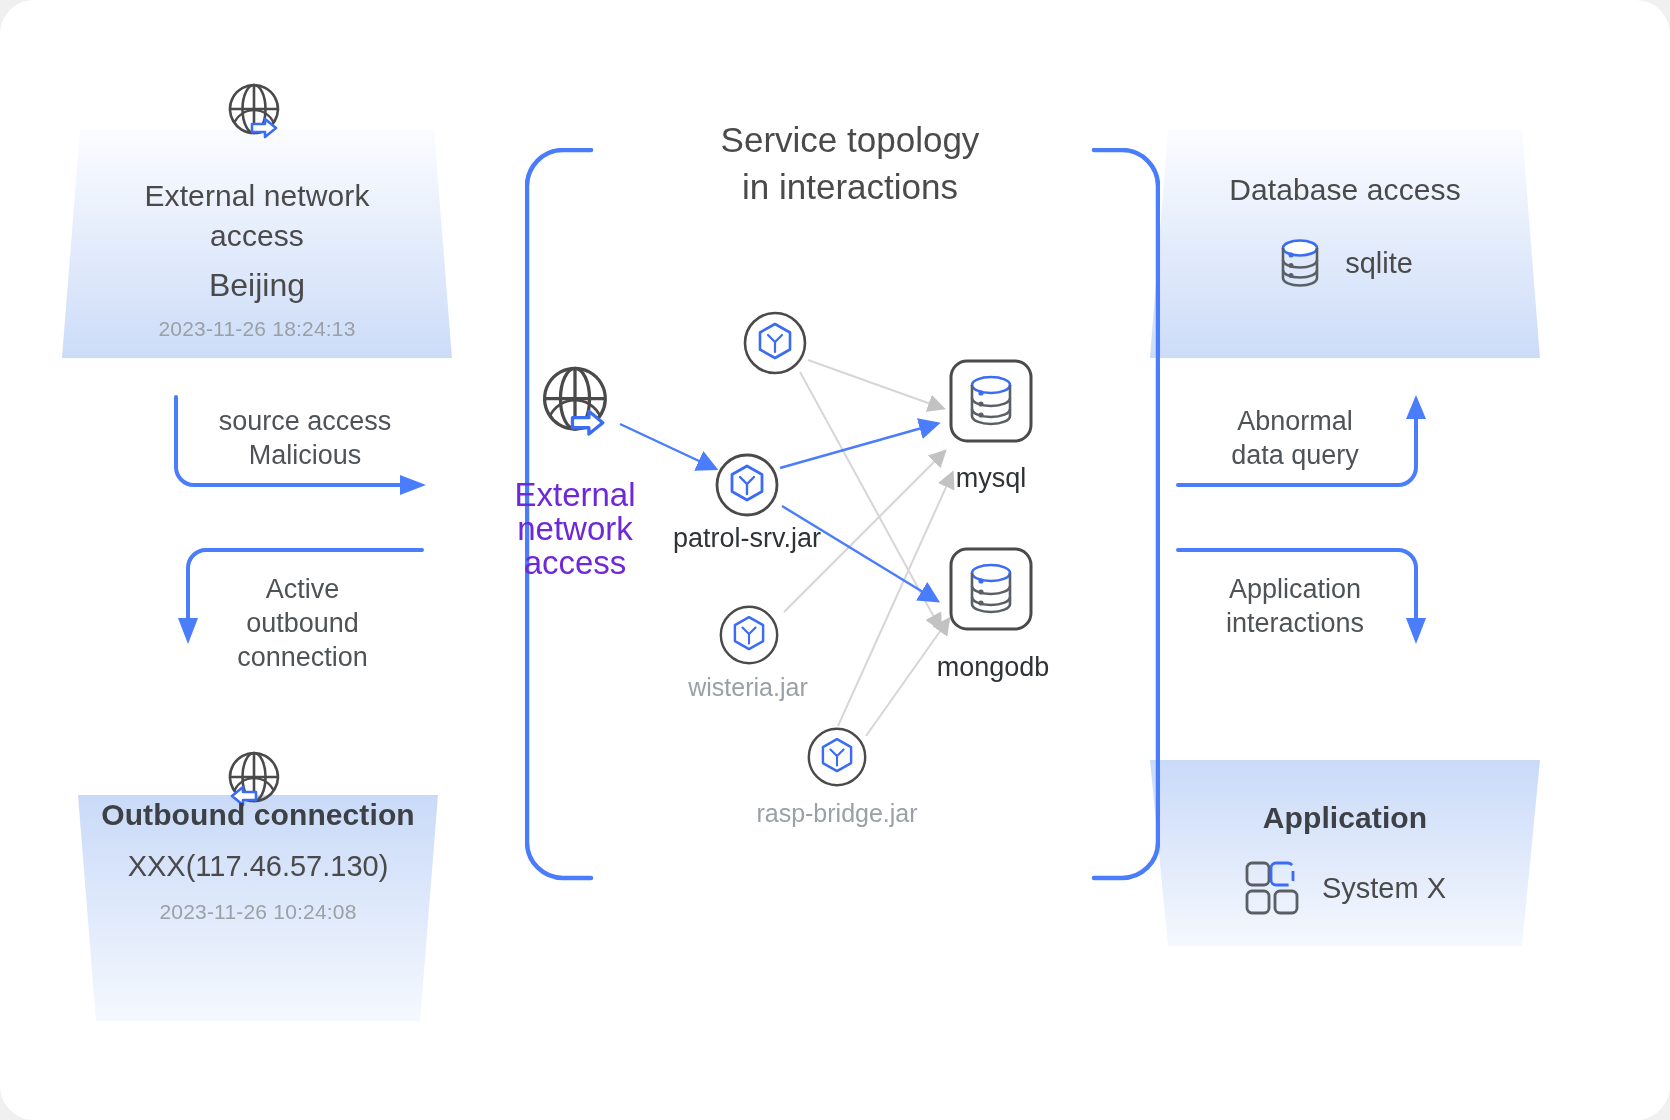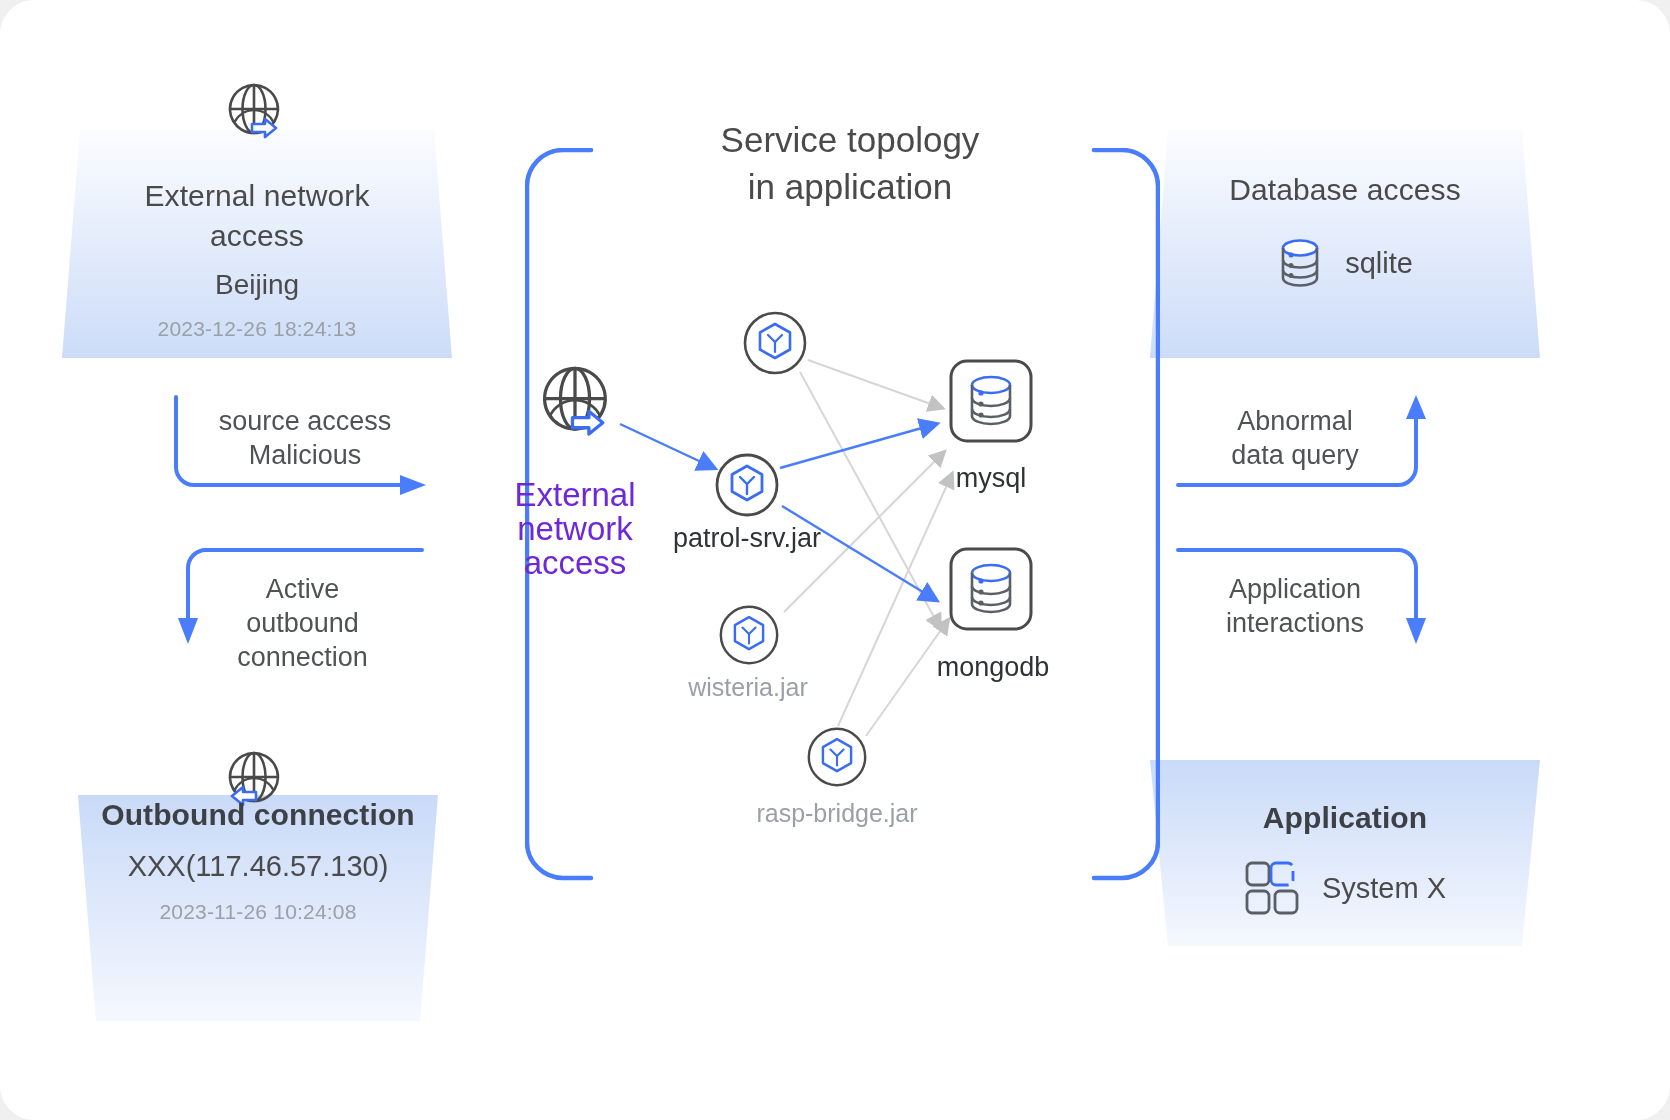--- a/index.html
+++ b/index.html
@@ -39,21 +39,21 @@
   .card-title{
     color:#4a4a4a;
     font-size:30px;
     line-height:40px;
     font-weight:400;
     letter-spacing:.1px;
   }
   .card-title.bold{font-weight:600;color:#3d4146;font-size:30px;}
   .card-sub{
     color:#4a4a4a;
-    font-size:28px;
+    font-size:32px;
     line-height:38px;
   }
   .card-time{
     color:#9aa0a6;
     font-size:21px;
     line-height:30px;
     letter-spacing:.2px;
   }
   .row-inline{display:flex;align-items:center;justify-content:center;gap:22px;}
   .row-inline .txt{font-size:29px;color:#4a4a4a;}
@@ -100,21 +100,21 @@
           <stop offset="0%" stop-color="#fbfcff"></stop>
           <stop offset="100%" stop-color="#ccdcf8"></stop>
         </linearGradient>
       </defs>
       <polygon points="18,0 372,0 390,228 0,228" fill="url(#gradLT)"></polygon>
     </svg>
     <div class="card-inner">
       <div class="card-title">External network</div>
       <div class="card-title">access</div>
       <div class="card-sub" style="margin-top:10px;">Beijing</div>
-      <div class="card-time" style="margin-top:10px;">2023-12-26 18:24:13</div>
+      <div class="card-time" style="margin-top:10px;">2023-11-26 18:24:13</div>
     </div>
   </div>
 
   <svg class="abs" style="left:222px;top:80px;" width="64" height="68" viewBox="0 0 64 68">
     <g fill="none" stroke="#4a4a4a" stroke-width="2.6">
       <path d="M32 5 A24 24 0 1 1 31.9 5"></path>
       <ellipse cx="32" cy="29" rx="11.5" ry="24"></ellipse>
       <line x1="8" y1="29" x2="56" y2="29"></line>
       <line x1="32" y1="5" x2="32" y2="53"></line>
       <path d="M12 43 A22 22 0 0 1 52 43" stroke-width="2.2"></path>
@@ -239,21 +239,21 @@
 
   <svg class="abs" style="left:525px;top:148px;" width="70" height="772" viewBox="0 0 70 772">
     <path d="M66 2 H38 a36 36 0 0 0 -36 36 V694 a36 36 0 0 0 36 36 H66" fill="none" stroke="#4a7dfc" stroke-width="4.5" stroke-linecap="round"></path>
   </svg>
   <svg class="abs" style="left:1090px;top:148px;" width="70" height="772" viewBox="0 0 70 772">
     <path d="M4 2 H32 a36 36 0 0 1 36 36 V694 a36 36 0 0 1 -36 36 H4" fill="none" stroke="#4a7dfc" stroke-width="4.5" stroke-linecap="round"></path>
   </svg>
 
   <div class="graph-title" style="left:560px;top:116px;width:580px;">
     <div>Service topology</div>
-    <div>in application</div>
+    <div>in interactions</div>
   </div>
 
   <svg class="abs" style="left:0;top:0;" width="1670" height="1120" viewBox="0 0 1670 1120">
     <defs>
       <marker id="arrGray" markerWidth="9" markerHeight="9" refX="7" refY="4.5" orient="auto">
         <path d="M0 0 L9 4.5 L0 9 z" fill="#c2c2c2"></path>
       </marker>
       <marker id="arrBlue" markerWidth="9" markerHeight="9" refX="7" refY="4.5" orient="auto">
         <path d="M0 0 L9 4.5 L0 9 z" fill="#4a7dfc"></path>
       </marker>

